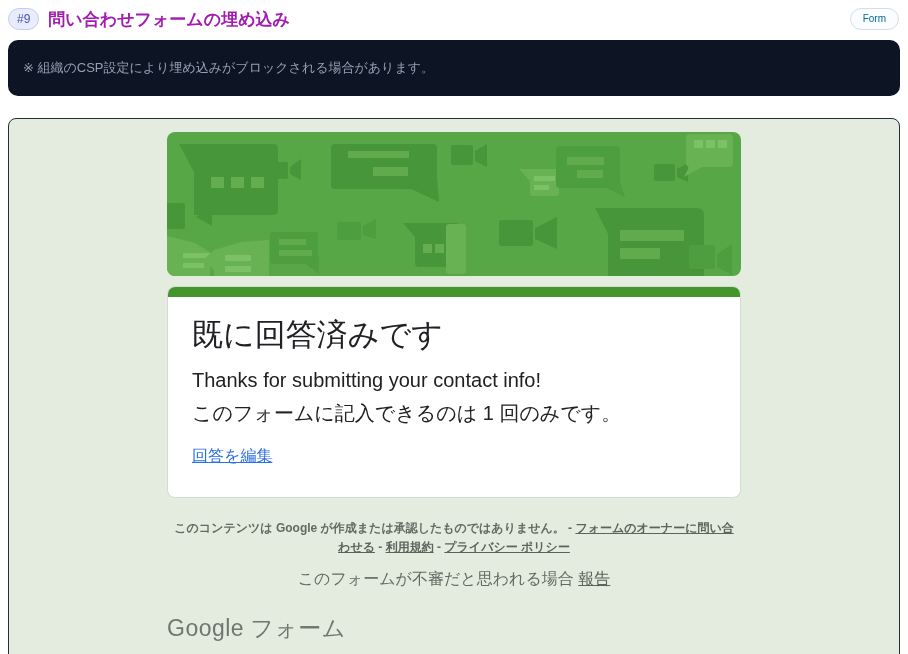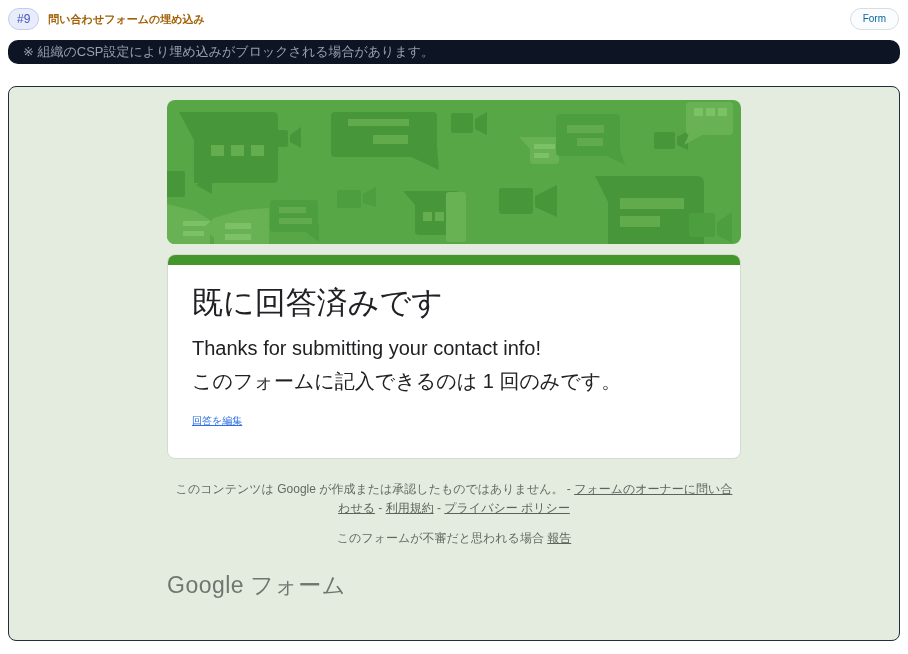--- a/index.html
+++ b/index.html
@@ -16,32 +16,32 @@
   .topbar {
     display: flex; align-items: center; gap: 9px;
     padding: 7px 9px 0 8px; height: 31px;
   }
   .id-badge {
     background: #e9ecfb; border: 1px solid #c5ccf3; color: #4352bd;
     font-size: 12px; line-height: 1; padding: 4px 8px; border-radius: 12px;
     font-weight: 500; white-space: nowrap;
   }
   .page-title {
-    font-size: 11px; font-weight: 700; color: #a16207; margin: 0; flex: 1;
+    font-size: 17px; font-weight: 700; color: #a21caf; margin: 0; flex: 1;
     white-space: nowrap; overflow: hidden;
   }
   .form-badge {
     background: #fbfcfd; border: 1px solid #d8dde3; color: #0369a1;
     font-size: 10px; line-height: 1; padding: 5px 12px; border-radius: 13px;
     white-space: nowrap;
   }
 
   
   .notice {
-    margin: 9px 8px 10px; height: 24px; background: #0d1423;
+    margin: 9px 8px 10px; height: 56px; background: #0d1423;
     border-radius: 10px; display: flex; align-items: center;
     padding: 0 15px;
   }
   .notice-text { color: #97a0b2; font-size: 13px; }
 
   
   .embed {
     margin: 22px 8px 8px; height: 555px;
     background: #e4ecdf; border: 1px solid #222d3d; border-radius: 8px;
     padding-top: 13px; overflow: hidden;
@@ -62,35 +62,35 @@
   .card-body { padding: 20px 24px 16px; }
   .form-title {
     font-size: 31px; font-weight: 400; color: #202124;
     margin: 0 0 18px; line-height: 36px;
   }
   .card-body p {
     font-size: 20px; color: #202124; margin: 0 0 14px; line-height: 19px;
   }
   .edit-link {
     display: inline-block; margin-top: 9px; margin-bottom: 14px;
-    color: #2b6fe3; font-size: 10px; text-decoration: underline;
+    color: #2b6fe3; font-size: 16px; text-decoration: underline;
     cursor: pointer;
   }
 
   
   .disclaimer {
     margin: 21px auto 0; text-align: center;
     font-size: 12px; color: #646a63; line-height: 1.6;
-    width: 560px; word-break: break-word;
+    width: 560px; word-break: break-word; font-weight: bold;
   }
   .disclaimer a, .report-line a {
     color: #5d635c; text-decoration: underline; cursor: pointer;
   }
   .report-line {
-    margin-top: 12px; text-align: center; font-size: 12px; color: #646a63;
+    margin-top: 12px; text-align: center; font-size: 16px; color: #646a63;
   }
   .forms-logo {
     margin-top: 23px; text-align: left;
     color: #6f766f; font-size: 23px; letter-spacing: 0.5px;
   }
   .forms-logo .logo-google { margin-right: 6px; }
 </style>
 </head>
 <body>
 

